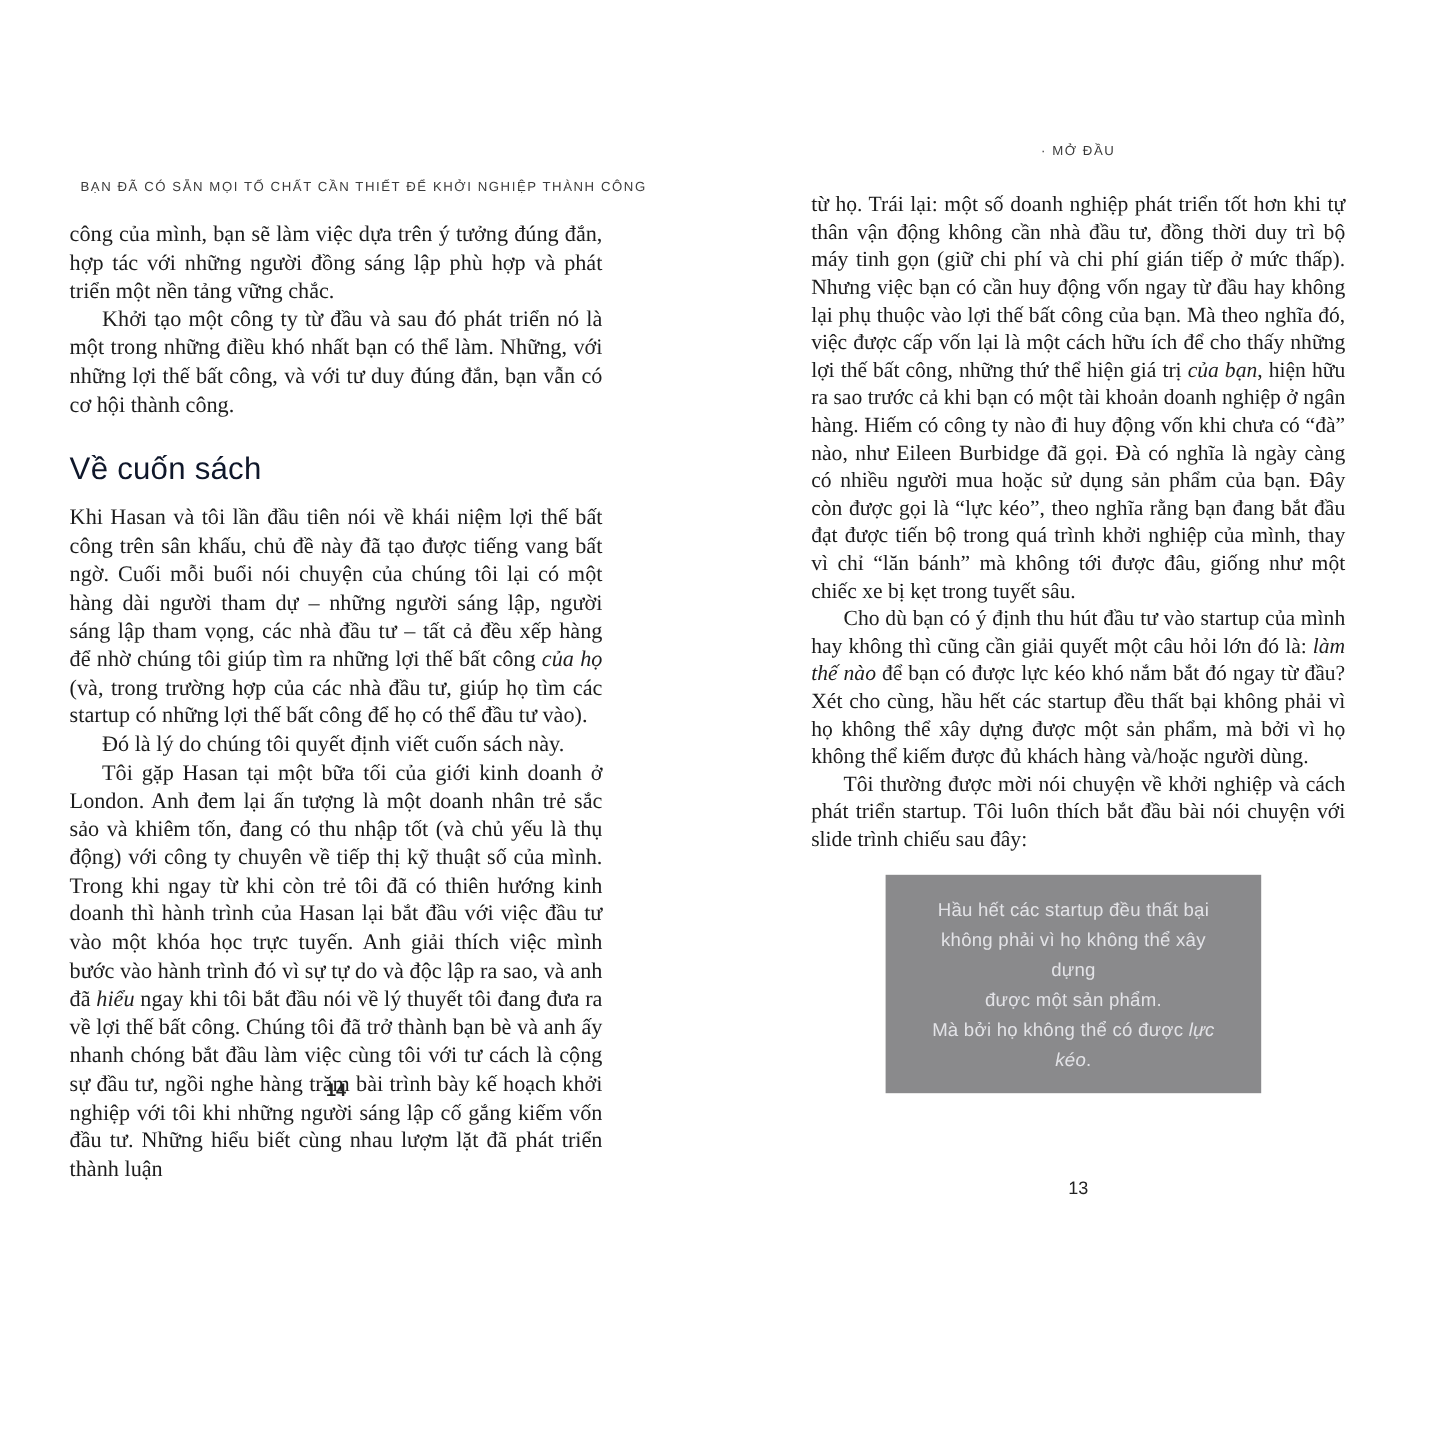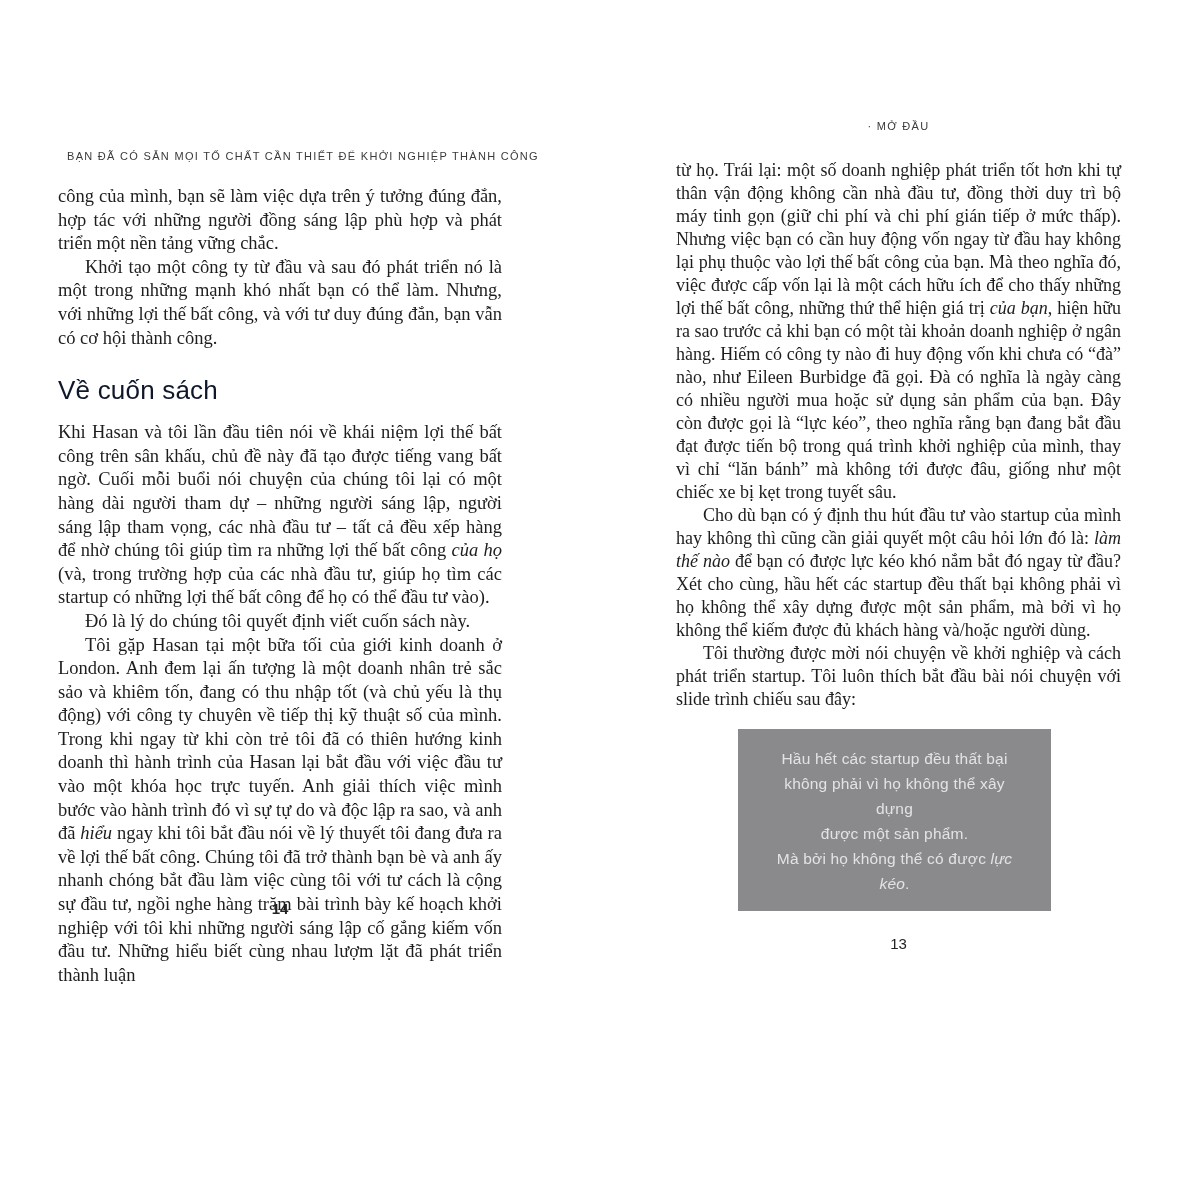--- a/index.html
+++ b/index.html
@@ -77,32 +77,32 @@
   .pagenum{
     position:absolute;
     left:0;
     width:100%;
     text-align:center;
     font-family:"Liberation Sans", sans-serif;
     font-size:15px;
     color:#222222;
   }
   .pagenum-left{top:900px;font-weight:bold;}
-  .pagenum-right{top:935px;}
+  .pagenum-right{top:982px;}
 </style>
 </head>
 <body>
 
 <div class="spread">
 
   <div class="page page-left">
     <div class="running-header left">BẠN ĐÃ CÓ SẴN MỌI TỐ CHẤT CẦN THIẾT ĐỂ KHỞI NGHIỆP THÀNH CÔNG</div>
     <div class="blocks" id="left-blocks">
         <p class="para"><span>công của mình, bạn sẽ làm việc dựa trên ý tưởng đúng đắn, hợp tác với những người đồng sáng lập phù hợp và phát triển một nền tảng vững chắc.</span></p>
-        <p class="para indent"><span>Khởi tạo một công ty từ đầu và sau đó phát triển nó là một trong những mạnh khó nhất bạn có thể làm. Nhưng, với những lợi thế bất công, và với tư duy đúng đắn, bạn vẫn có cơ hội thành công.</span></p>
+        <p class="para indent"><span>Khởi tạo một công ty từ đầu và sau đó phát triển nó là một trong những điều khó nhất bạn có thể làm. Những, với những lợi thế bất công, và với tư duy đúng đắn, bạn vẫn có cơ hội thành công.</span></p>
         <div class="section-heading">Về cuốn sách</div>
         <p class="para"><span>Khi Hasan và tôi lần đầu tiên nói về khái niệm lợi thế bất công trên sân khấu, chủ đề này đã tạo được tiếng vang bất ngờ. Cuối mỗi buổi nói chuyện của chúng tôi lại có một hàng dài người tham dự – những người sáng lập, người sáng lập tham vọng, các nhà đầu tư – tất cả đều xếp hàng để nhờ chúng tôi giúp tìm ra những lợi thế bất công </span><span class="it">của họ</span><span> (và, trong trường hợp của các nhà đầu tư, giúp họ tìm các startup có những lợi thế bất công để họ có thể đầu tư vào).</span></p>
         <p class="para indent"><span>Đó là lý do chúng tôi quyết định viết cuốn sách này.</span></p>
         <p class="para indent"><span>Tôi gặp Hasan tại một bữa tối của giới kinh doanh ở London. Anh đem lại ấn tượng là một doanh nhân trẻ sắc sảo và khiêm tốn, đang có thu nhập tốt (và chủ yếu là thụ động) với công ty chuyên về tiếp thị kỹ thuật số của mình. Trong khi ngay từ khi còn trẻ tôi đã có thiên hướng kinh doanh thì hành trình của Hasan lại bắt đầu với việc đầu tư vào một khóa học trực tuyến. Anh giải thích việc mình bước vào hành trình đó vì sự tự do và độc lập ra sao, và anh đã </span><span class="it">hiểu</span><span> ngay khi tôi bắt đầu nói về lý thuyết tôi đang đưa ra về lợi thế bất công. Chúng tôi đã trở thành bạn bè và anh ấy nhanh chóng bắt đầu làm việc cùng tôi với tư cách là cộng sự đầu tư, ngồi nghe hàng trăm bài trình bày kế hoạch khởi nghiệp với tôi khi những người sáng lập cố gắng kiếm vốn đầu tư. Những hiểu biết cùng nhau lượm lặt đã phát triển thành luận</span></p>
       </div>
     <div class="pagenum pagenum-left">14</div>
   </div>
 
   <div class="page page-right">
     <div class="running-header right">· MỞ ĐẦU</div>

